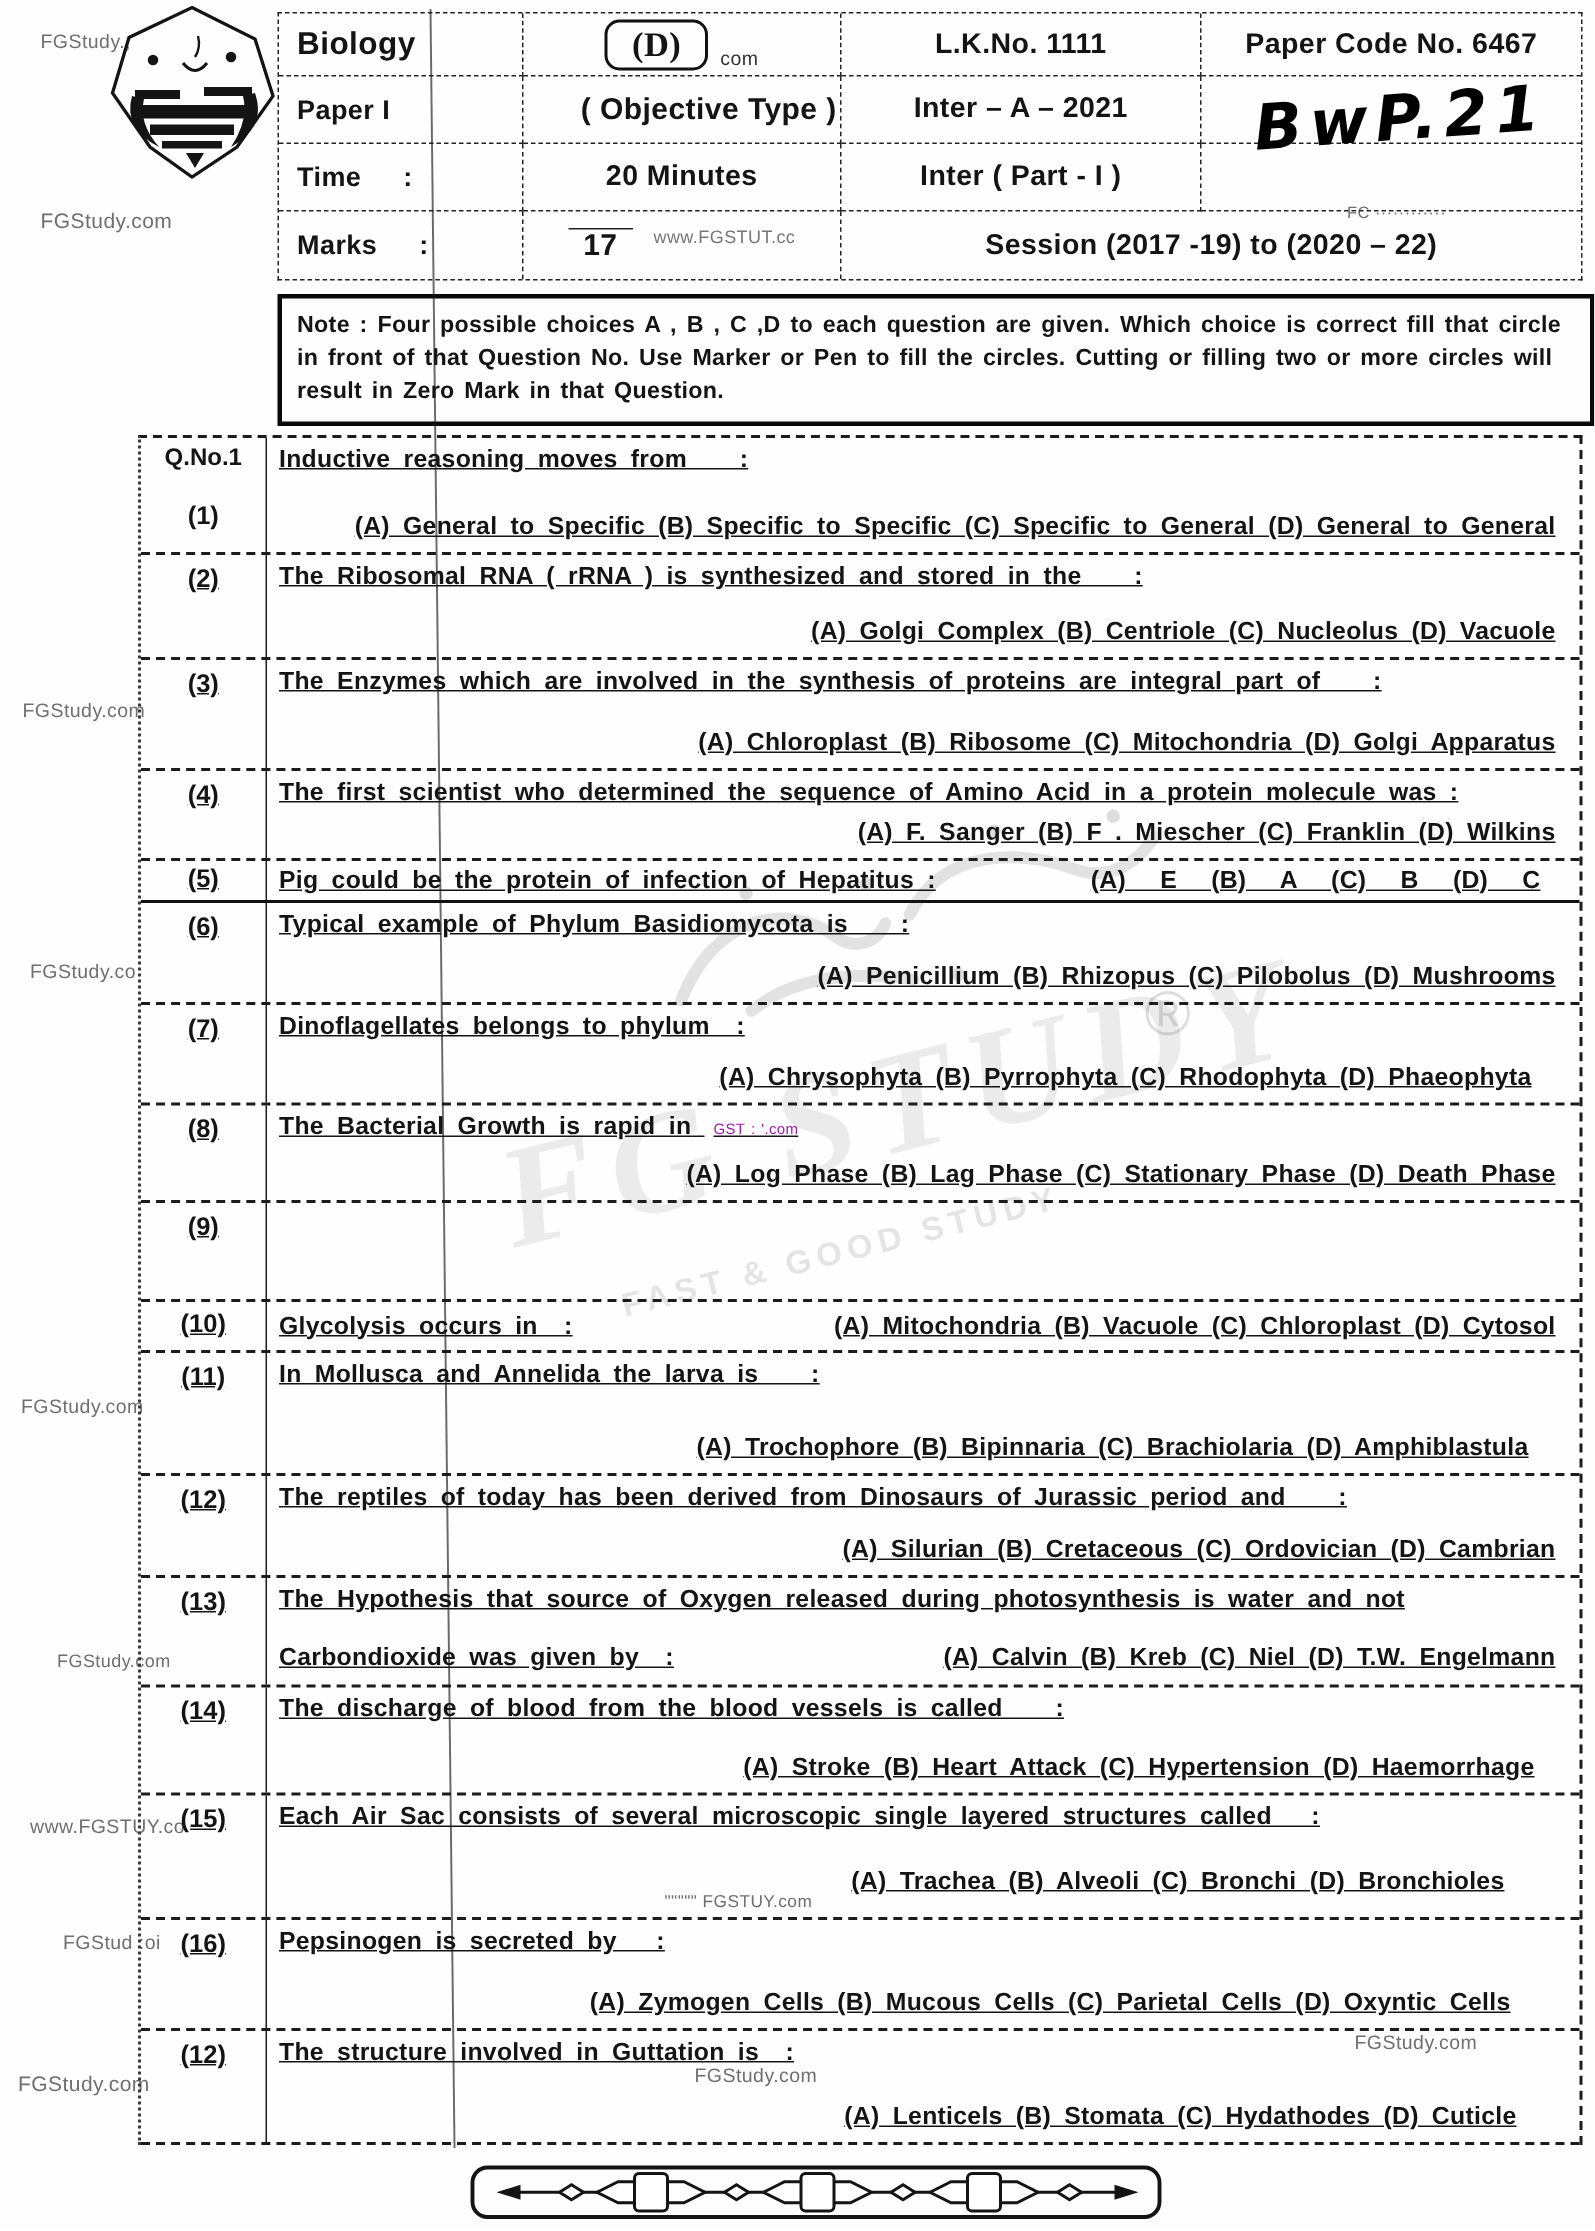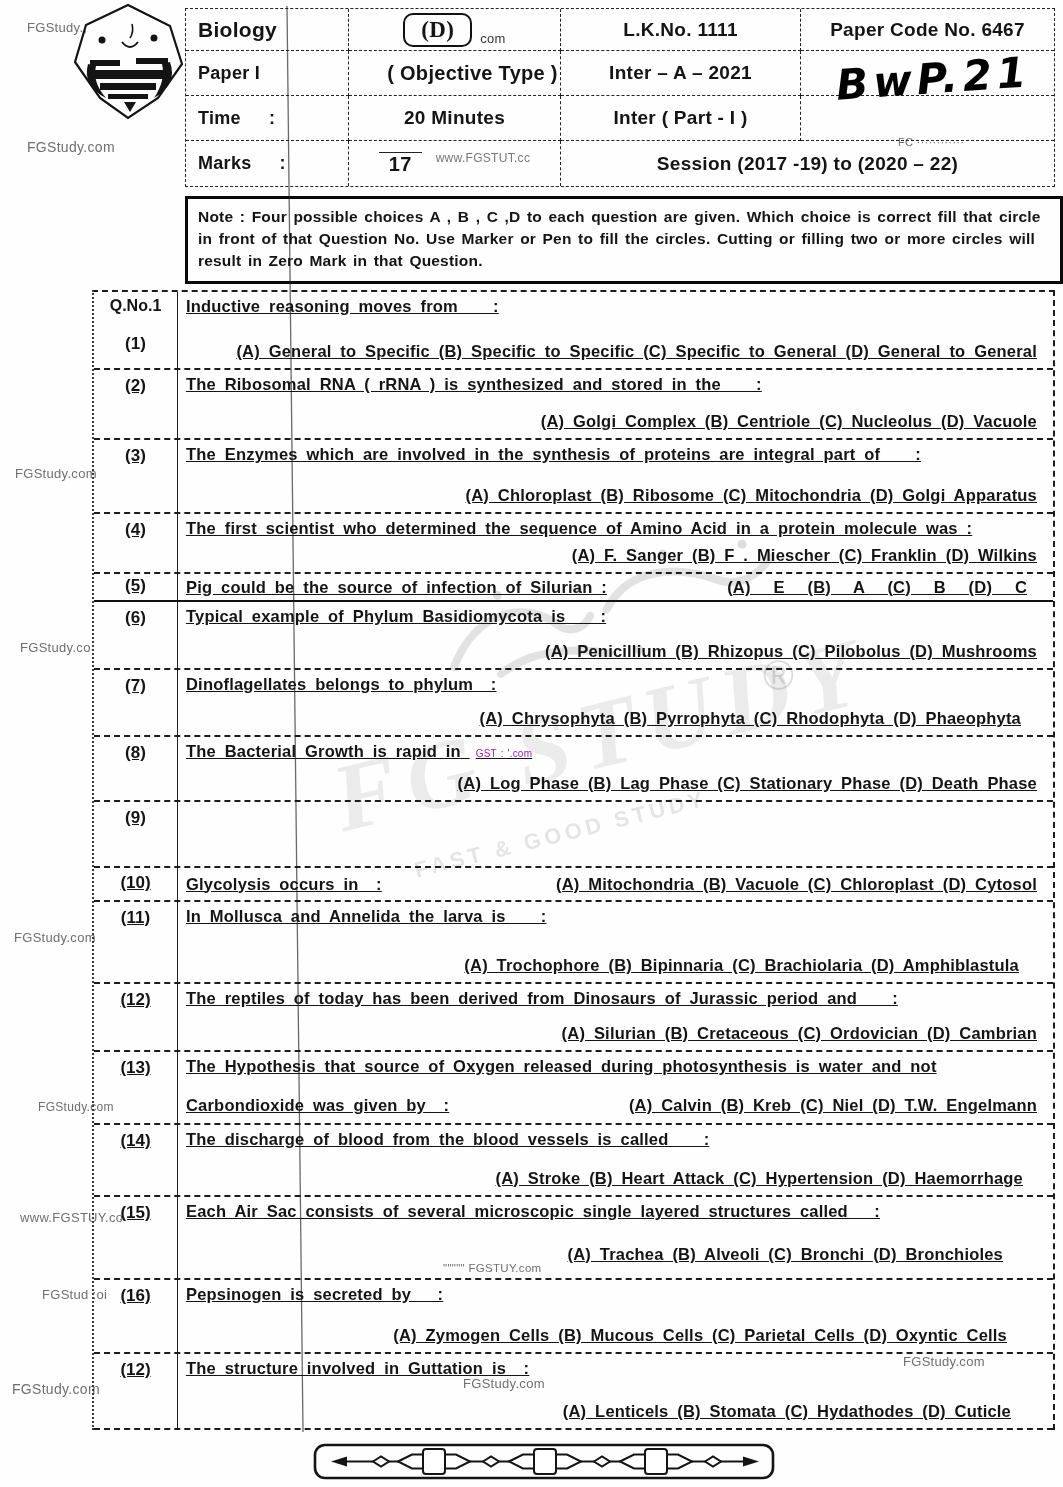--- a/index.html
+++ b/index.html
@@ -229,21 +229,21 @@
       <div class="qbody">
         <div class="stem">The first scientist who determined the sequence of Amino Acid in a protein molecule was :</div>
         <div class="opts">(A) F. Sanger (B) F . Miescher (C) Franklin (D) Wilkins</div>
       </div>
     </div>
 
     <div class="qrow solid" style="height:28px;">
       <div class="qnum" style="padding-top:2px;"><span>(5)</span></div>
       <div class="qbody">
         <div class="iline">
-          <span>Pig could be the source of infection of Silurian :</span>
+          <span>Pig could be the protein of infection of Hepatitus :</span>
           <span class="wide" style="padding-right:10px;">(A) E (B) A (C) B (D) C</span>
         </div>
       </div>
     </div>
 
     <div class="qrow" style="height:68px;">
       <div class="qnum"><span>(6)</span></div>
       <div class="qbody">
         <div class="stem">Typical example of Phylum Basidiomycota is&nbsp;&nbsp;&nbsp;&nbsp;:</div>
         <div class="opts">(A) Penicillium (B) Rhizopus (C) Pilobolus (D) Mushrooms</div>

